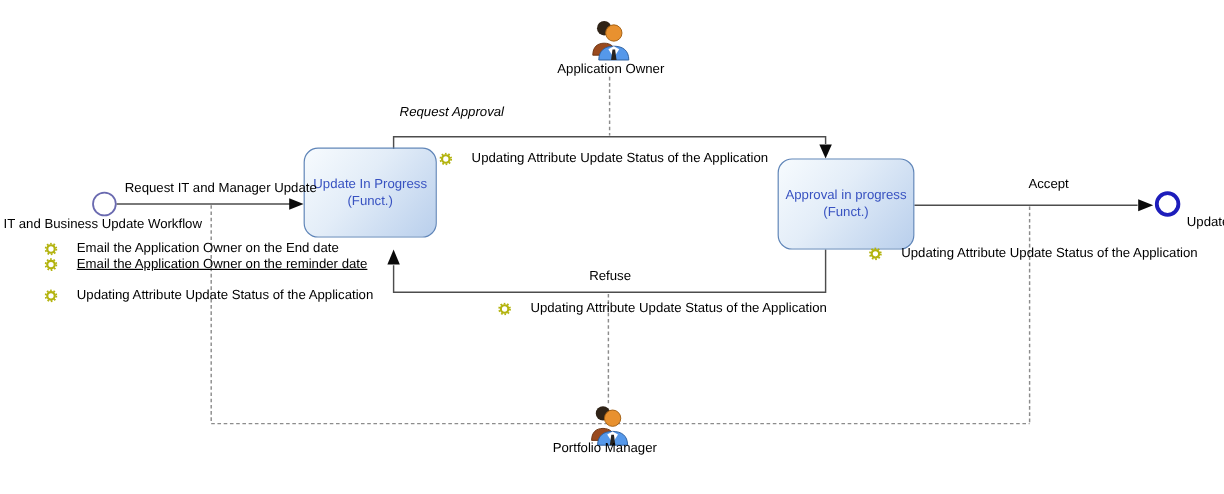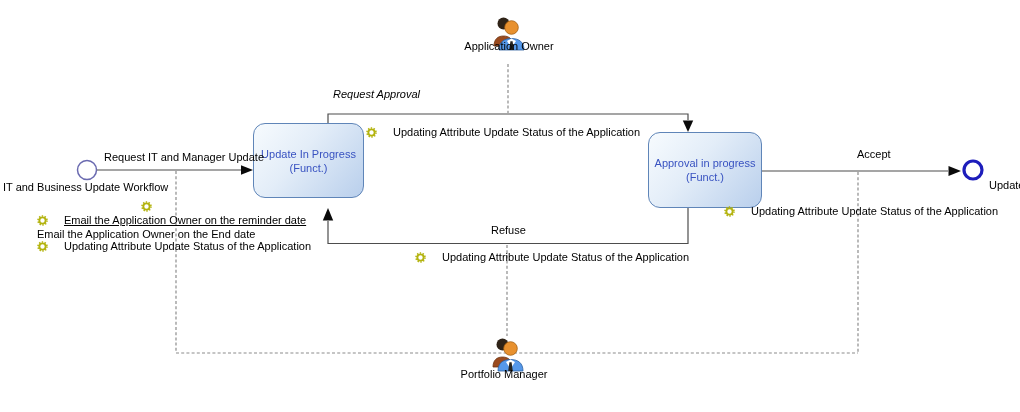--- a/index.html
+++ b/index.html
@@ -81,21 +81,21 @@
     <path d="M21.5,23.5 l-4.5,2.6 l4.5,7 l4.5,-7 z" fill="#ffffff"></path>
     <path d="M20.4,26.2 h2.2 l1.2,8.8 h-4.6 z" fill="#26231f"></path>
   </svg>
 
   <div class="lbl" style="left:104px;top:151px;">Request IT and Manager Update</div>
   <div class="lbl" style="left:3px;top:181px;">IT and Business Update Workflow</div>
   <div class="lbl" style="left:333px;top:88px;font-style:italic;">Request Approval</div>
   <div class="lbl" style="left:491px;top:224px;">Refuse</div>
   <div class="lbl" style="left:829px;top:148px;margin-left:28px;">Accept</div>
   <div class="lbl" style="left:963px;top:179px;padding-left:26px;">Update Validated</div>
-  <div class="lbl center" style="left:509px;top:40px;">Application Owner</div>
+  <div class="lbl center" style="left:509px;top:52px;">Application Owner</div>
   <div class="lbl center" style="left:504px;top:368px;">Portfolio Manager</div>
 
   <div class="action-row" style="left:366px;top:126px;">
     <svg class="gear" width="11" height="11" viewBox="0 0 12 12">
         <circle cx="6" cy="6" r="3.4" fill="#ffffff" stroke="#b3b30e" stroke-width="2"></circle>
         <circle cx="6" cy="6" r="4.9" fill="none" stroke="#b3b30e" stroke-width="1.7" stroke-dasharray="1.5 1.6"></circle>
       </svg>
     <span>Updating Attribute Update Status of the Application</span>
   </div>
   <div class="action-row" style="left:415px;top:251px;">
@@ -106,21 +106,21 @@
     <span>Updating Attribute Update Status of the Application</span>
   </div>
   <div class="action-row" style="left:724px;top:205px;">
     <svg class="gear" width="11" height="11" viewBox="0 0 12 12">
         <circle cx="6" cy="6" r="3.4" fill="#ffffff" stroke="#b3b30e" stroke-width="2"></circle>
         <circle cx="6" cy="6" r="4.9" fill="none" stroke="#b3b30e" stroke-width="1.7" stroke-dasharray="1.5 1.6"></circle>
       </svg>
     <span>Updating Attribute Update Status of the Application</span>
   </div>
 
-  <div class="action-row" style="left:37px;top:201px;flex-direction:column;">
+  <div class="action-row" style="left:37px;top:201px;">
     <svg class="gear" width="11" height="11" viewBox="0 0 12 12">
         <circle cx="6" cy="6" r="3.4" fill="#ffffff" stroke="#b3b30e" stroke-width="2"></circle>
         <circle cx="6" cy="6" r="4.9" fill="none" stroke="#b3b30e" stroke-width="1.7" stroke-dasharray="1.5 1.6"></circle>
       </svg>
     <span>Email the Application Owner on the End date</span>
   </div>
   <div class="action-row" style="left:37px;top:214px;text-decoration:underline;">
     <svg class="gear" width="11" height="11" viewBox="0 0 12 12">
         <circle cx="6" cy="6" r="3.4" fill="#ffffff" stroke="#b3b30e" stroke-width="2"></circle>
         <circle cx="6" cy="6" r="4.9" fill="none" stroke="#b3b30e" stroke-width="1.7" stroke-dasharray="1.5 1.6"></circle>

